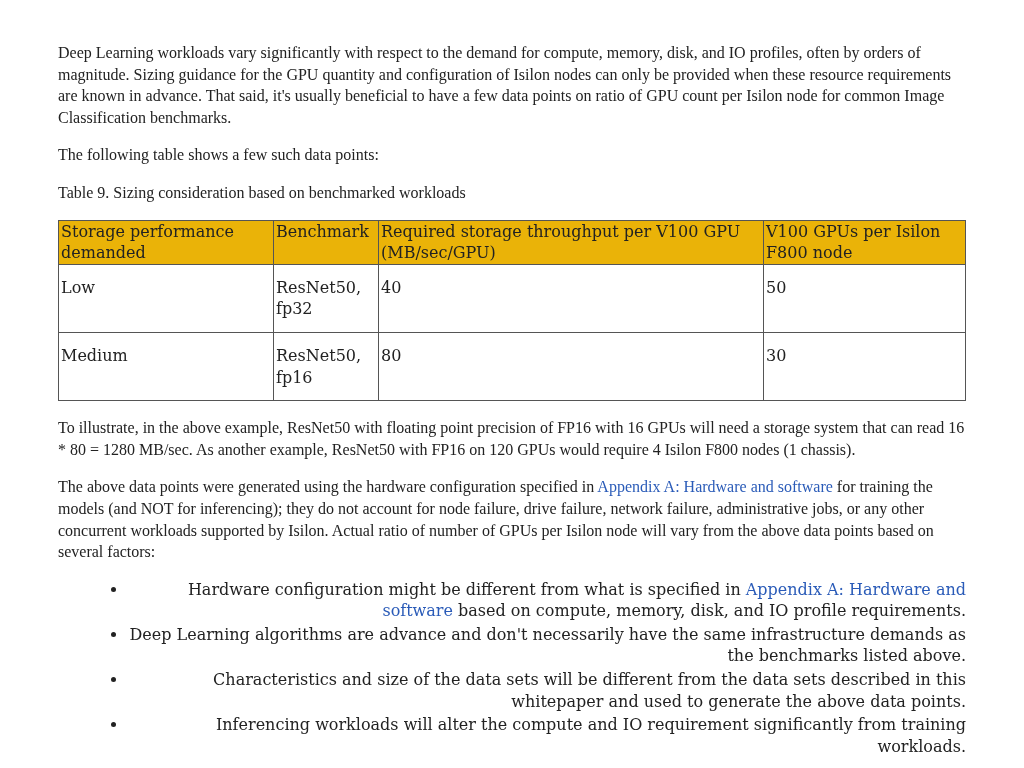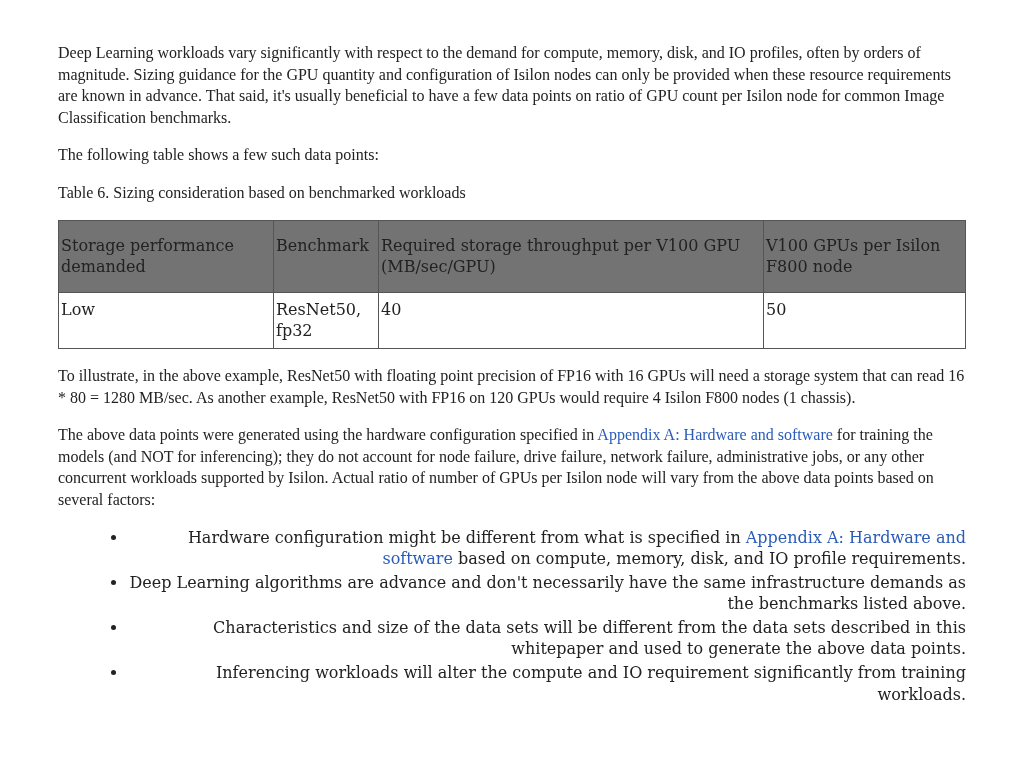--- a/index.html
+++ b/index.html
@@ -17,57 +17,63 @@
   a, .link { color: #2a5bb8; text-decoration: none; cursor: pointer; }
   table {
     border-collapse: collapse;
     width: 100%;
     margin: 6px 0 16px 0;
     font-size: 16px;
   }
   th {
     font-weight: normal;
     text-align: left;
-    background: #737373;
-    padding: 14px 2px;
+    background: #eab308;
+    padding: 0 2px;
     vertical-align: top;
     border: 1px solid #555;
   }
   td {
-    padding: 6px 2px;
+    padding: 12px 2px;
     vertical-align: top;
     border: 1px solid #555;
   }
   ul { margin: 0 0 16px 0; padding-left: 70px; }
   li { margin-bottom: 2px; text-align: right; }
 </style>
 </head>
 <body>
 
 <p>Deep Learning workloads vary significantly with respect to the demand for compute, memory, disk, and IO profiles, often by orders of magnitude. Sizing guidance for the GPU quantity and configuration of Isilon nodes can only be provided when these resource requirements are known in advance. That said, it's usually beneficial to have a few data points on ratio of GPU count per Isilon node for common Image Classification benchmarks.</p>
 
 <p>The following table shows a few such data points:</p>
 
-<p>Table 6. Sizing consideration based on benchmarked workloads</p>
+<p>Table 9. Sizing consideration based on benchmarked workloads</p>
 
 <table>
   <thead>
     <tr>
       <th style="width:210px">Storage performance demanded</th>
       <th style="width:100px">Benchmark</th>
       <th style="width:380px">Required storage throughput per V100 GPU (MB/sec/GPU)</th>
       <th>V100 GPUs per Isilon F800 node</th>
     </tr>
   </thead>
   <tbody>
     <tr>
       <td>Low</td>
       <td>ResNet50, fp32</td>
       <td>40</td>
       <td>50</td>
+    </tr>
+    <tr>
+      <td>Medium</td>
+      <td>ResNet50, fp16</td>
+      <td>80</td>
+      <td>30</td>
     </tr>
   </tbody>
 </table>
 
 <p>To illustrate, in the above example, ResNet50 with floating point precision of FP16 with 16 GPUs will need a storage system that can read 16 * 80 = 1280 MB/sec. As another example, ResNet50 with FP16 on 120 GPUs would require 4 Isilon F800 nodes (1 chassis).</p>
 
 <p>
   <span>The above data points were generated using the hardware configuration specified in </span><a class="link">Appendix A: Hardware and software</a><span> for training the models (and NOT for inferencing); they do not account for node failure, drive failure, network failure, administrative jobs, or any other concurrent workloads supported by Isilon. Actual ratio of number of GPUs per Isilon node will vary from the above data points based on several factors:</span>
 </p>
 

